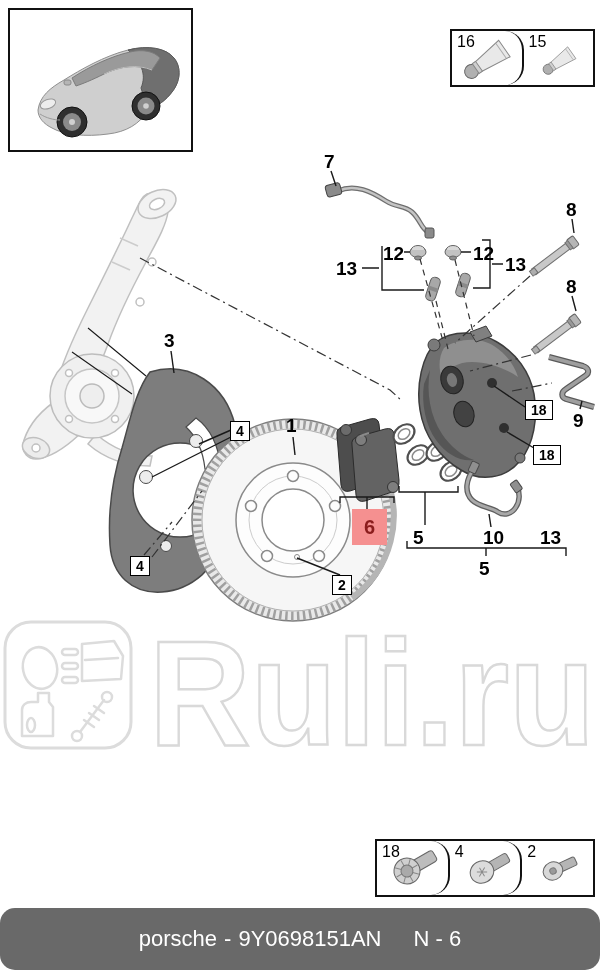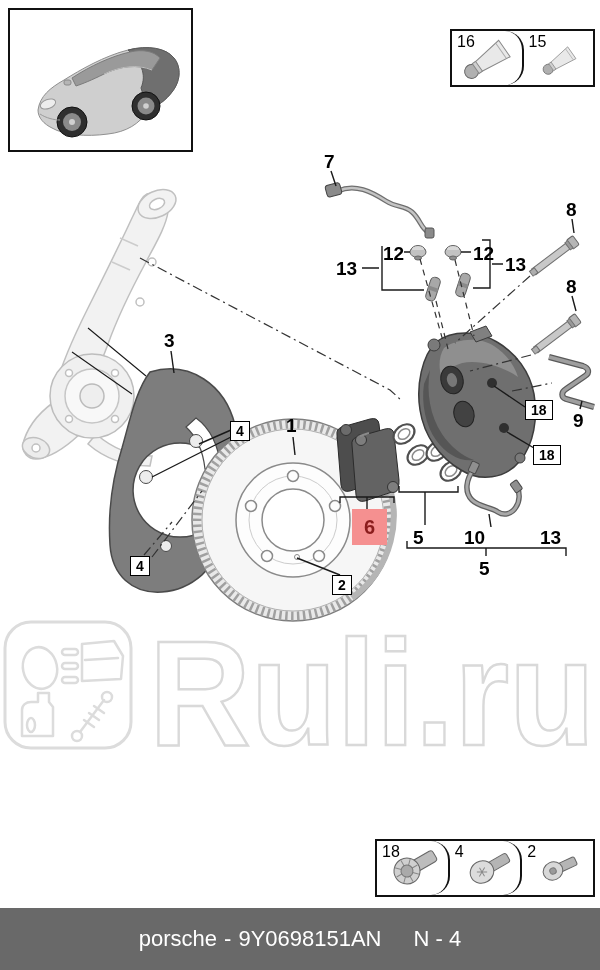--- a/index.html
+++ b/index.html
@@ -16,21 +16,21 @@
   .legend{position:absolute;border:2px solid #111;display:flex;background:#fff;z-index:20;}
   .legend .cell{position:relative;border-right:2px solid #111;border-radius:19px;}
   .legend .cell:last-child{border-right:none;text-align:right;}
   .legend .ref{position:absolute;top:2px;left:5px;font-size:16px;color:#000;}
   .legend-top{left:450px;top:29px;width:141px;height:54px;}
   .legend-top .cell{width:70px;height:54px;}
   .legend-bottom{left:375px;top:839px;width:216px;height:54px;}
   .legend-bottom .cell{width:72px;height:54px;}
   .footer{position:absolute;left:0;top:908px;width:600px;height:62px;
           background:var(--footer-bg,#696969);color:var(--footer-text,#fff);
-          display:flex;align-items:center;justify-content:center;font-size:22px;z-index:40;}
+          display:flex;align-items:center;justify-content:center;font-size:22px;z-index:40;border-radius:15px;}
   .footer .sep{margin:0 7px;}
   .footer .page-ref{margin-left:32px;}
   .wm{z-index:10;pointer-events:none;}
   .diagram{z-index:1;}
 </style>
 </head>
 <body>
 
 <div class="page">
 
@@ -360,32 +360,32 @@
   <div class="lbl" style="left:336px;top:259px">13</div>
   <div class="lbl" style="left:383px;top:244px">12</div>
   <div class="lbl" style="left:473px;top:244px">12</div>
   <div class="lbl" style="left:505px;top:255px">13</div>
   <div class="lbl" style="left:566px;top:200px">8</div>
   <div class="lbl" style="left:566px;top:277px">8</div>
   <div class="lbl" style="left:164px;top:331px">3</div>
   <div class="lbl" style="left:286px;top:416px">1</div>
   <div class="lbl" style="left:573px;top:411px">9</div>
   <div class="lbl" style="left:413px;top:528px">5</div>
-  <div class="lbl" style="left:464px;top:528px">10</div>
+  <div class="lbl" style="left:483px;top:528px">10</div>
   <div class="lbl" style="left:540px;top:528px">13</div>
   <div class="lbl" style="left:479px;top:559px">5</div>
 
   <div class="lbl boxed" style="left:230px;top:421px">4</div>
   <div class="lbl boxed" style="left:130px;top:556px">4</div>
   <div class="lbl boxed" style="left:332px;top:575px">2</div>
   <div class="lbl boxed" style="left:525px;top:400px">18</div>
   <div class="lbl boxed" style="left:533px;top:445px">18</div>
 
   <div class="lbl hl" style="left:352px;top:509px">6</div>
 
   <div class="footer">
     <span>porsche</span>
     <span class="sep">-</span>
     <span>9Y0698151AN</span>
-    <span class="page-ref">N - 4</span>
+    <span class="page-ref">N - 6</span>
   </div>
 
 </div>
 
 </body></html>

